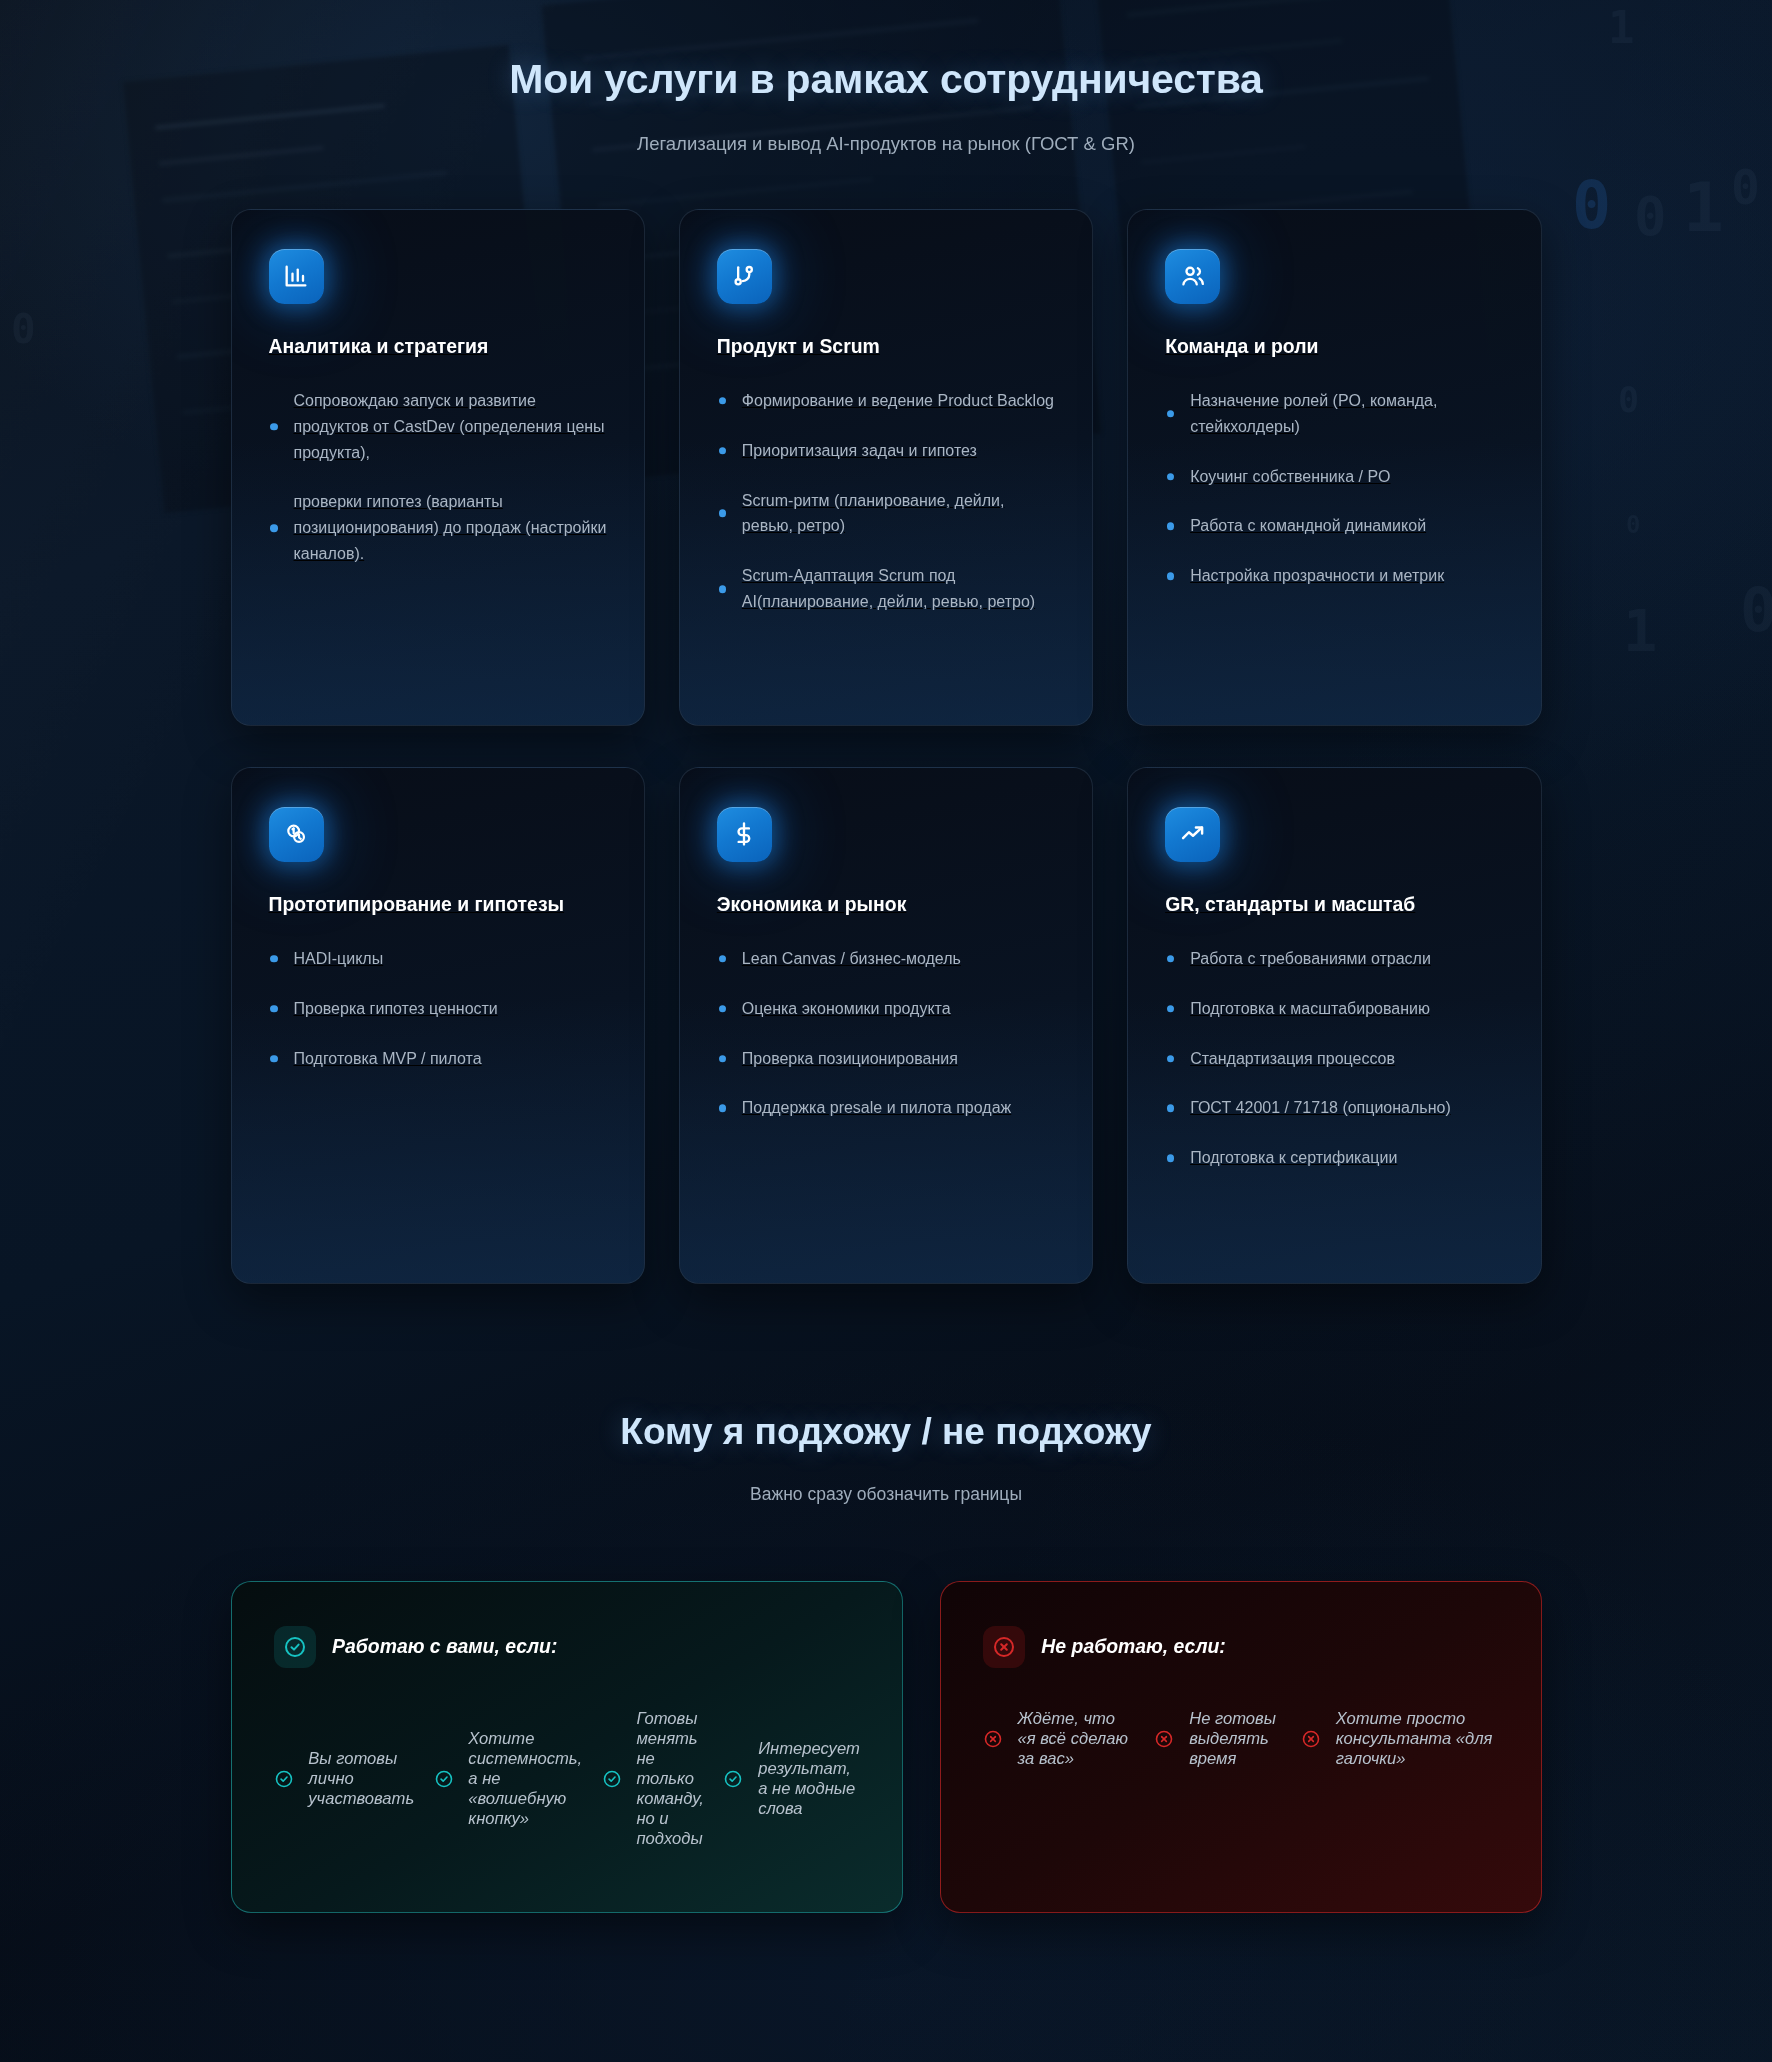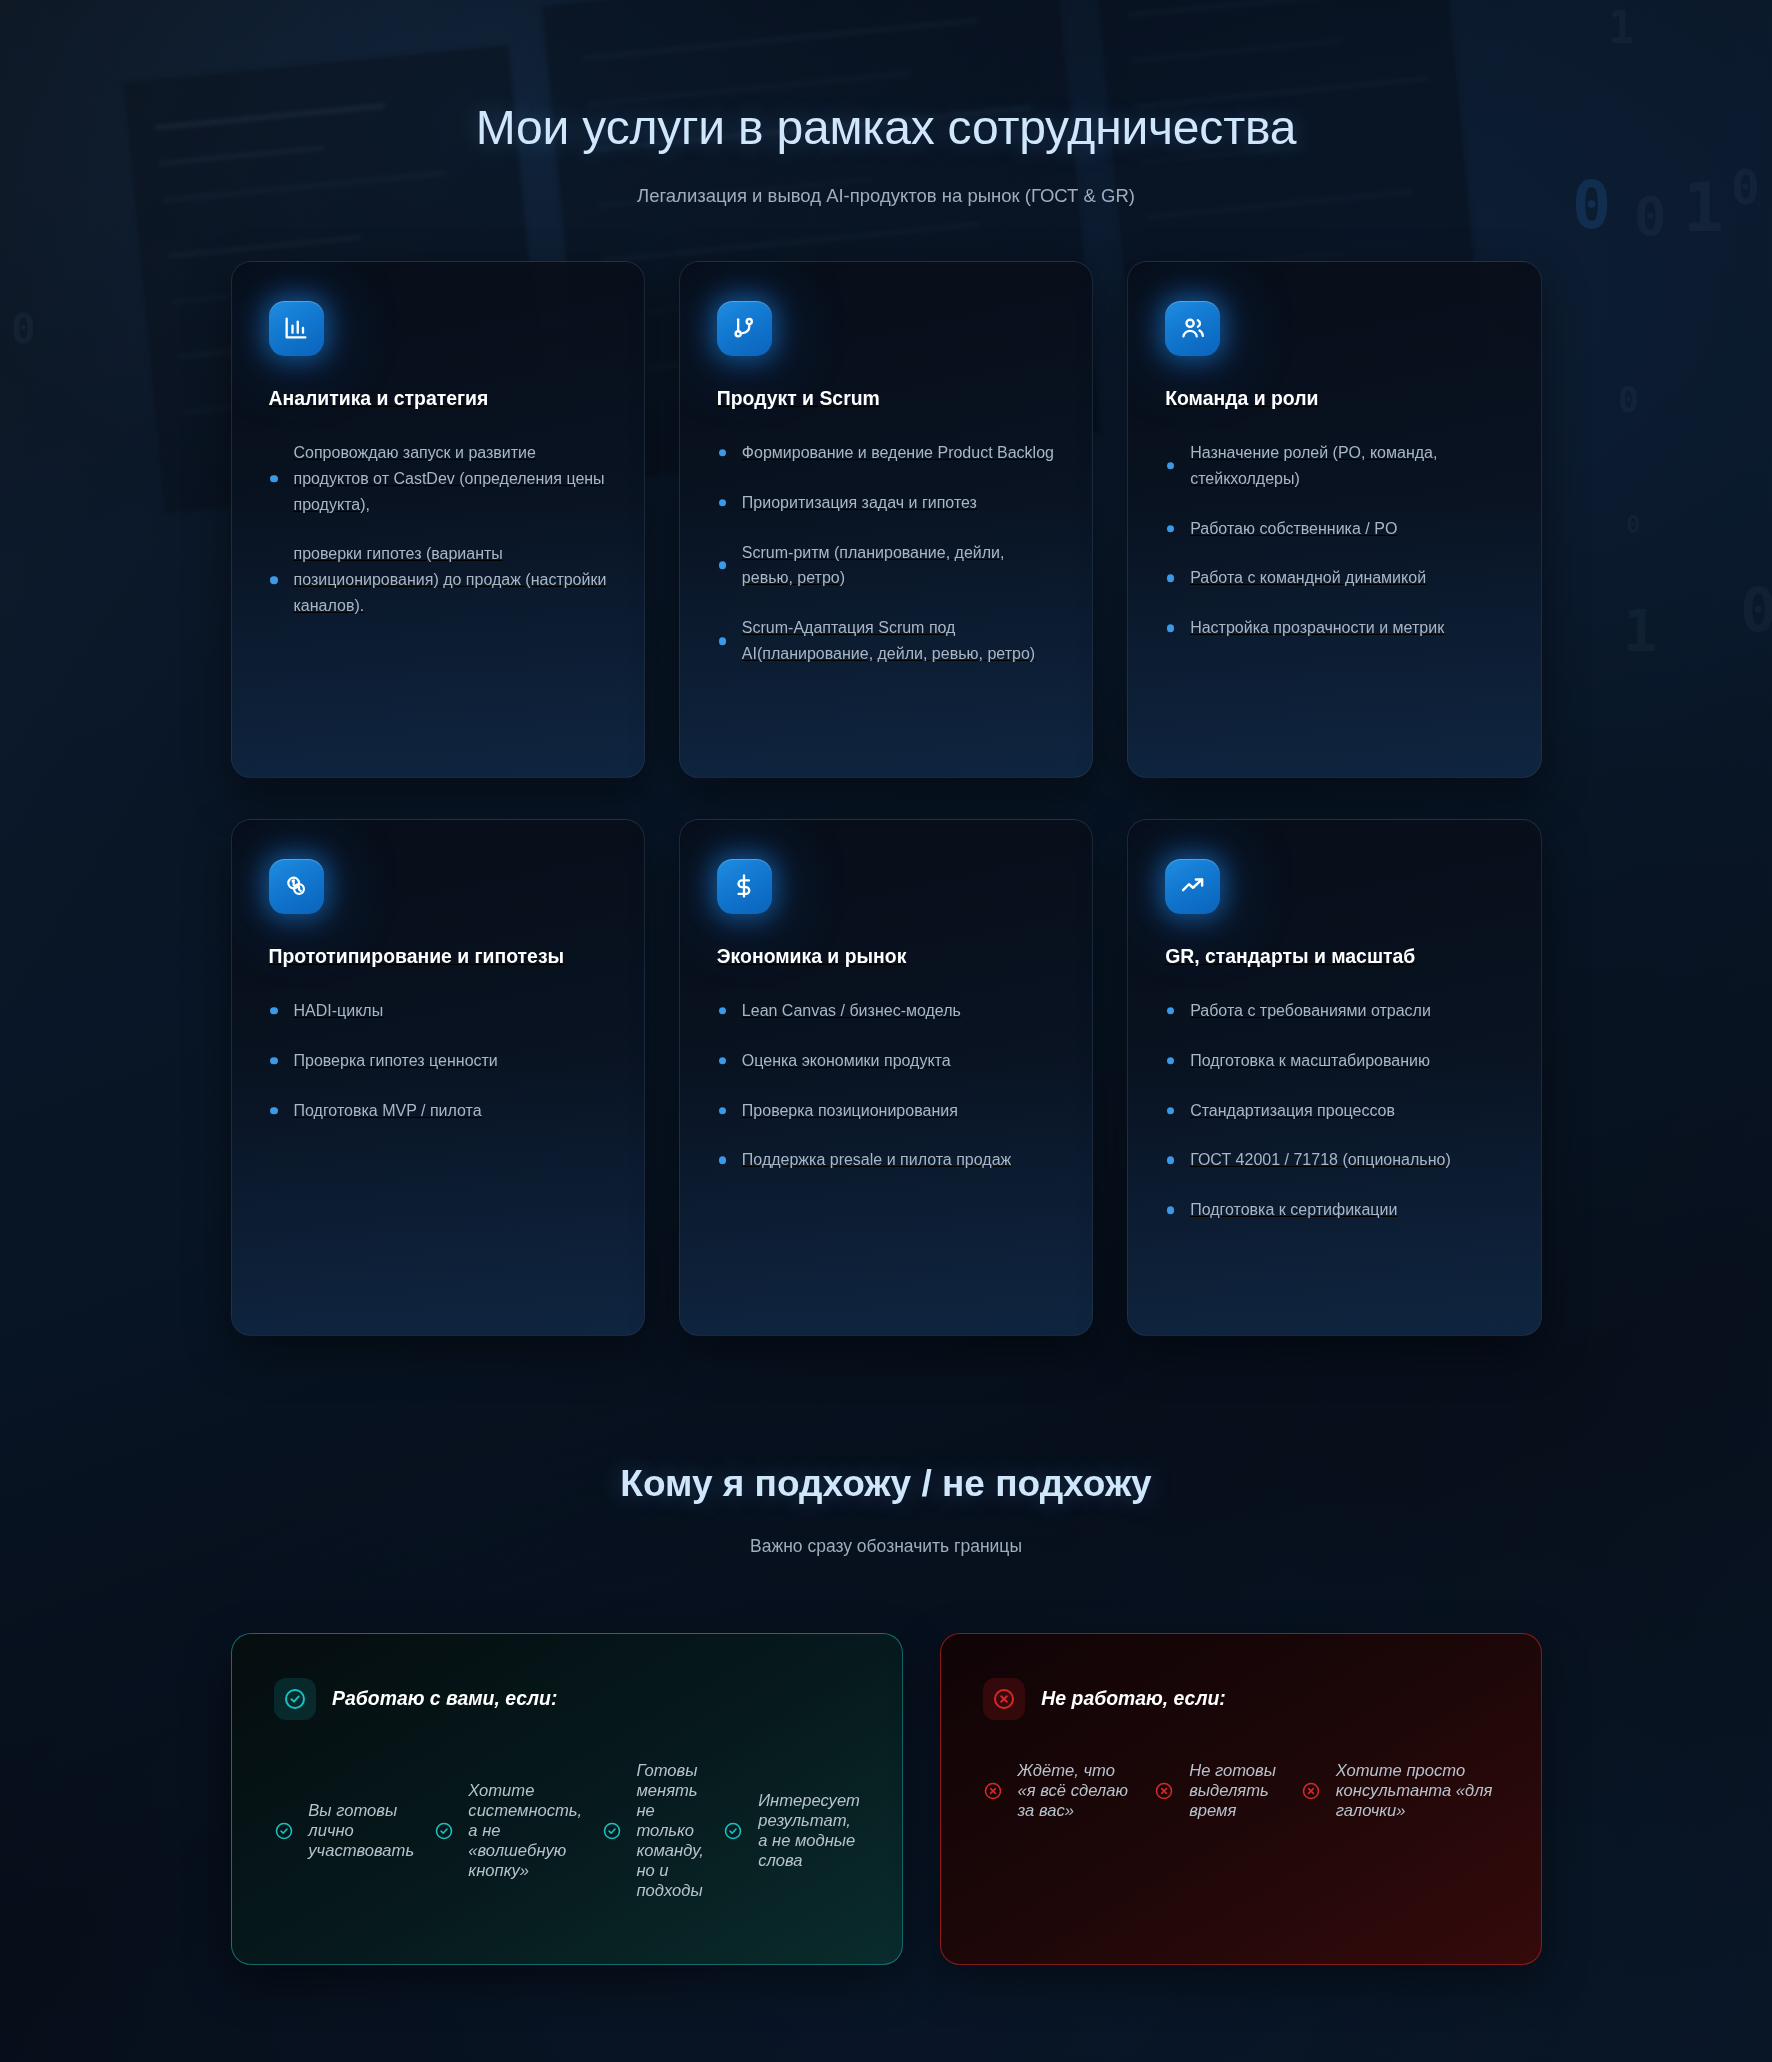--- a/index.html
+++ b/index.html
@@ -71,23 +71,23 @@
   
   .page {
     position: relative;
     width: 1772px;
     padding: 0;
   }
 
   .section-head { text-align: center; }
 
   .sec1-title {
-    margin-top: 100px;
-    font-size: 48px;
-    font-weight: 400;
+    margin-top: 56px;
+    font-size: 41px;
+    font-weight: 700;
     letter-spacing: -0.2px;
     color: #cfe6fb;
     text-shadow: 0 0 24px rgba(110,175,250,0.30);
   }
   .sec1-sub {
     margin-top: 29.5px;
     font-size: 18.5px;
     font-weight: 400;
     color: #9fadbc;
   }
@@ -340,21 +340,21 @@
           <svg viewBox="0 0 24 24" fill="none" stroke="#fff" stroke-width="2" stroke-linecap="round" stroke-linejoin="round">
             <circle cx="9.5" cy="8" r="3.1"></circle>
             <path d="M3.8 19.2a5.8 5.8 0 0 1 11.4 0"></path>
             <path d="M16.2 5.3a3.1 3.1 0 0 1 0 5.6"></path>
             <path d="M17.6 14.2a5.6 5.6 0 0 1 2.8 4.6"></path>
           </svg>
         </div>
         <div class="card-title">Команда и роли</div>
         <ul class="card-list">
           <li><span class="dot"></span><span>Назначение ролей (PO, команда, стейкхолдеры)</span></li>
-          <li><span class="dot"></span><span>Работаю собственника / PO</span></li>
+          <li><span class="dot"></span><span>Коучинг собственника / PO</span></li>
           <li><span class="dot"></span><span>Работа с командной динамикой</span></li>
           <li><span class="dot"></span><span>Настройка прозрачности  и метрик</span></li>
         </ul>
       </div>
       <div class="card">
         <div class="card-icon">
           <svg viewBox="0 0 24 24" fill="none" stroke="#fff" stroke-width="1.9" stroke-linecap="round" stroke-linejoin="round">
             <circle cx="10" cy="9.4" r="4.6"></circle>
             <path d="M10 7.4v4"></path>
             <path d="M9 7.9l1-.6"></path>

